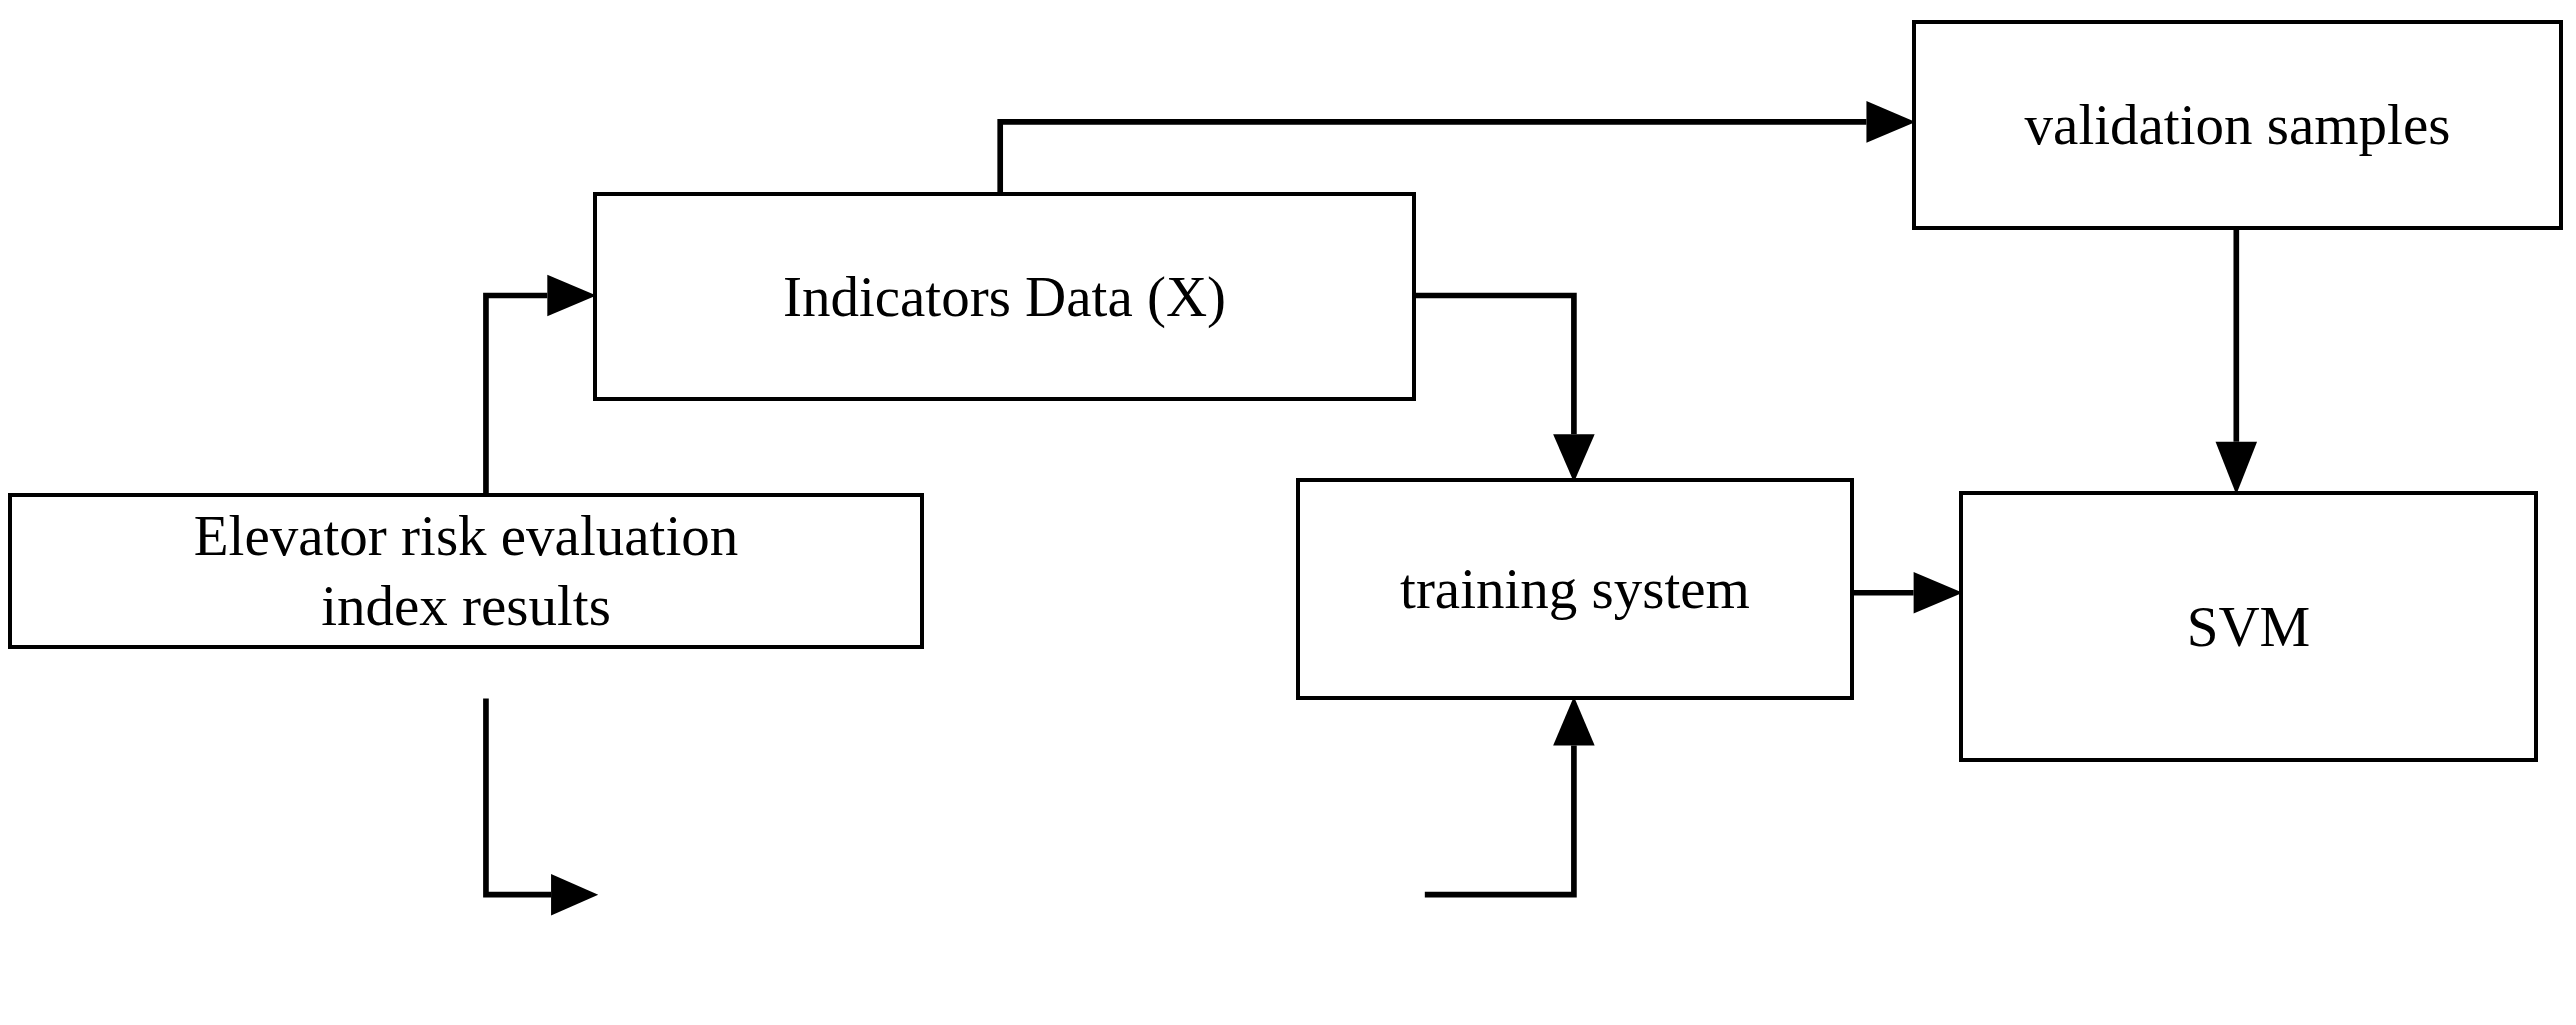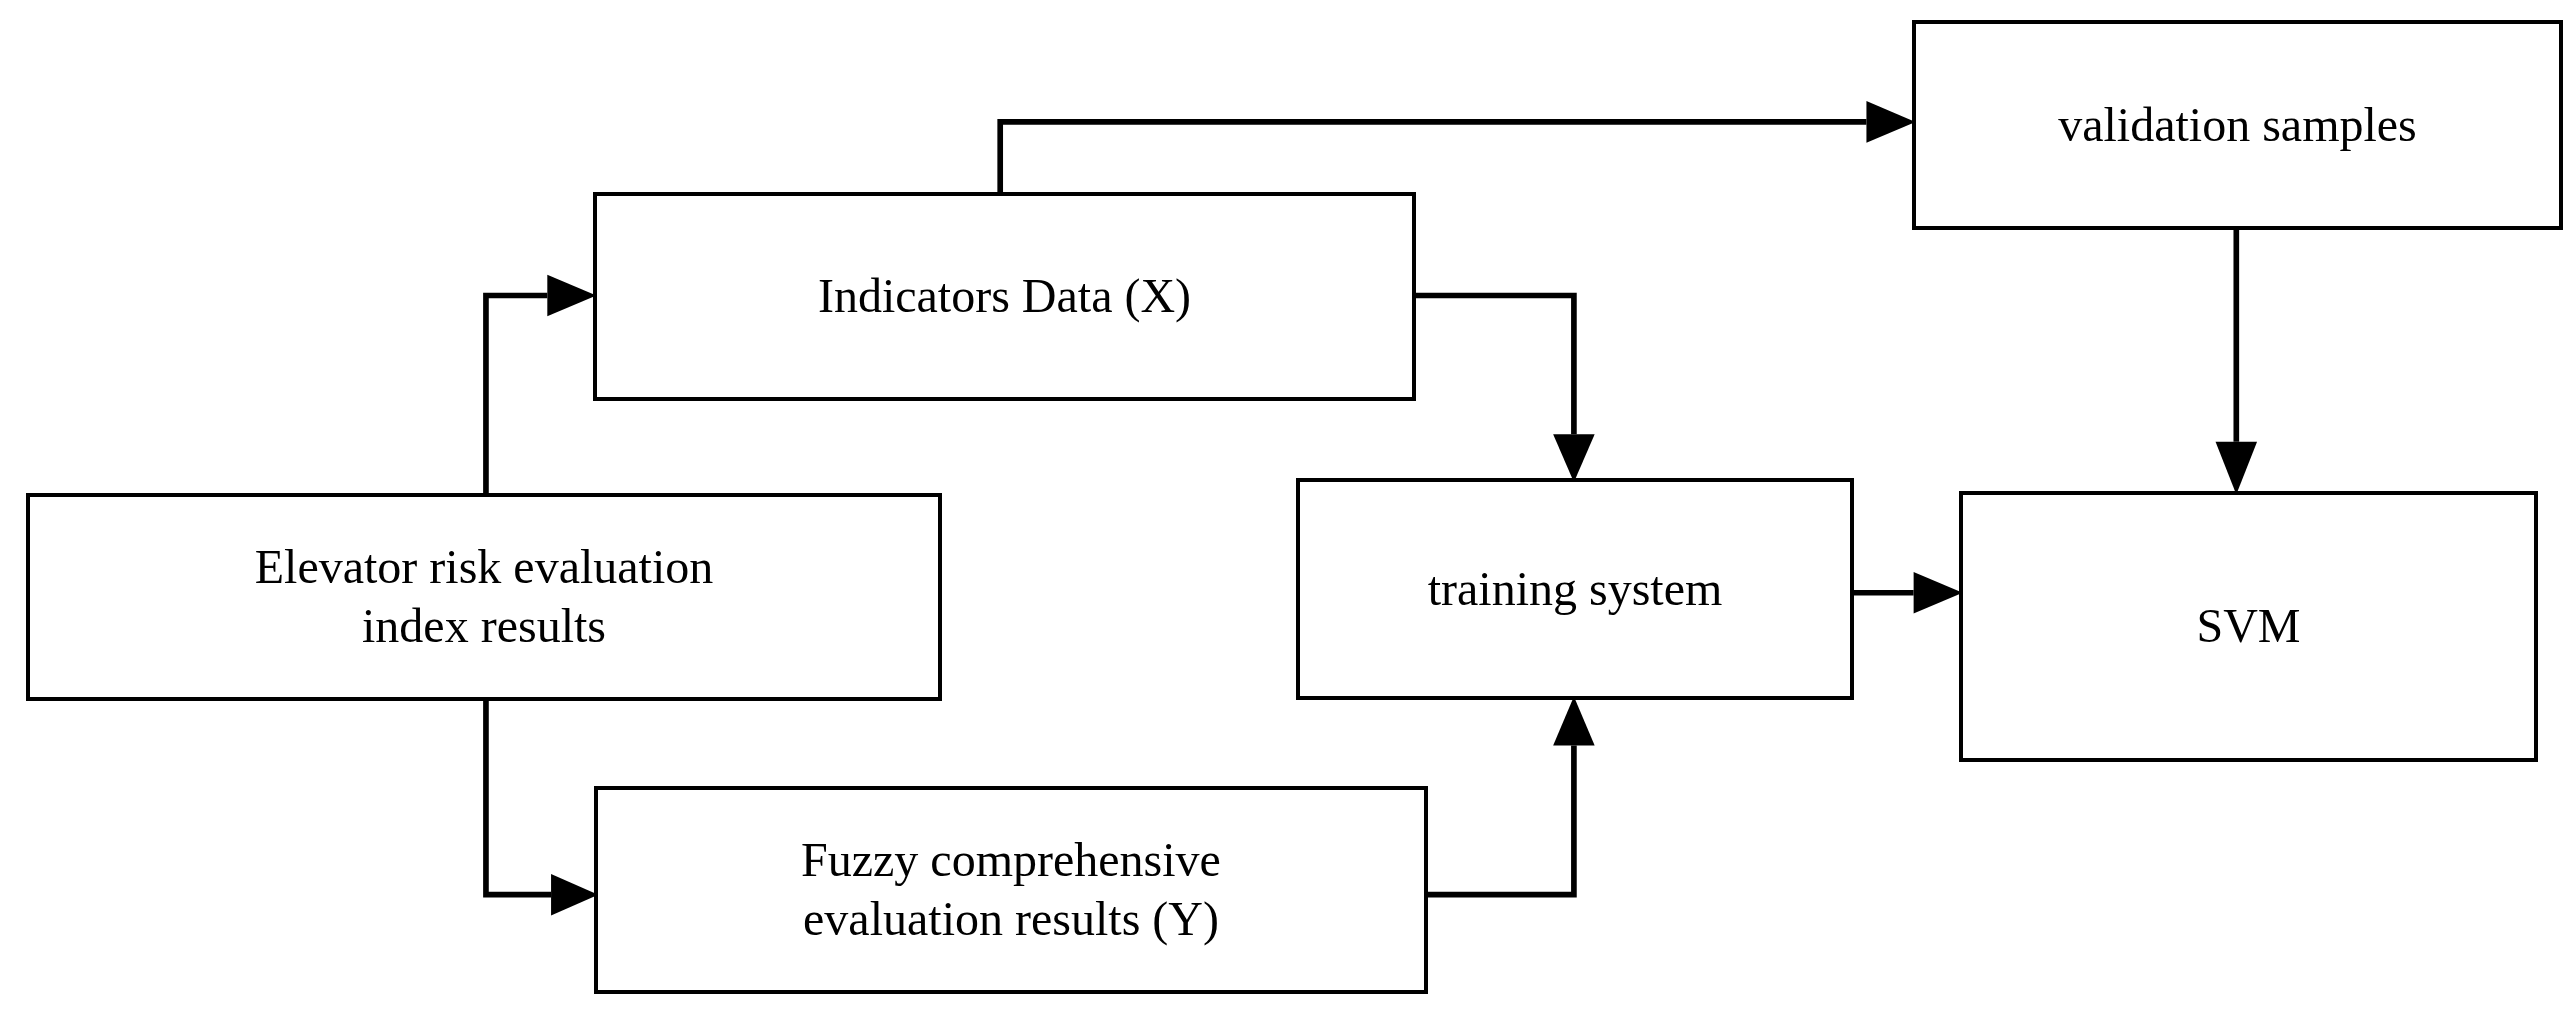--- a/index.html
+++ b/index.html
@@ -36,27 +36,27 @@
     box-sizing: border-box;
     background: #ffffff;
     border: 4.7px solid #000000;
     color: #000000;
     display: flex;
     flex-direction: column;
     align-items: center;
     justify-content: center;
     text-align: center;
     font-family: "Liberation Serif", "DejaVu Serif", serif;
-    font-size: 48px;
+    font-size: 57px;
     line-height: 1.22;
     white-space: nowrap;
   }
   #n-indicators { left: 593px;  top: 192px; width: 823px; height: 209px; }
   #n-validation { left: 1912px; top: 20px;  width: 651px; height: 210px; }
-  #n-elevator   { left: 26px;   top: 493px; width: 916px; height: 208px; text-align: center; }
+  #n-elevator   { left: 8px;   top: 493px; width: 916px; height: 156px; text-align: center; }
   #n-training   { left: 1296px; top: 478px; width: 558px; height: 222px; }
   #n-svm        { left: 1959px; top: 491px; width: 579px; height: 271px; }
   #n-fuzzy      { left: 594px;  top: 786px; width: 834px; height: 208px; }
 </style>
 </head>
 <body>
 
 <div class="canvas">
 
   <svg class="edges-layer" viewBox="0 0 2730 1087" xmlns="http://www.w3.org/2000/svg">
@@ -115,19 +115,15 @@
   <div class="node" id="n-training">
     <span>training system</span>
     <span></span>
   </div>
 
   <div class="node" id="n-svm">
     <span>SVM</span>
     <span></span>
   </div>
 
-  <div class="node" id="n-fuzzy">
-    <span>Fuzzy comprehensive</span>
-    <span>evaluation results (Y)</span>
-  </div>
 
 </div>
 
 
 </body></html>

